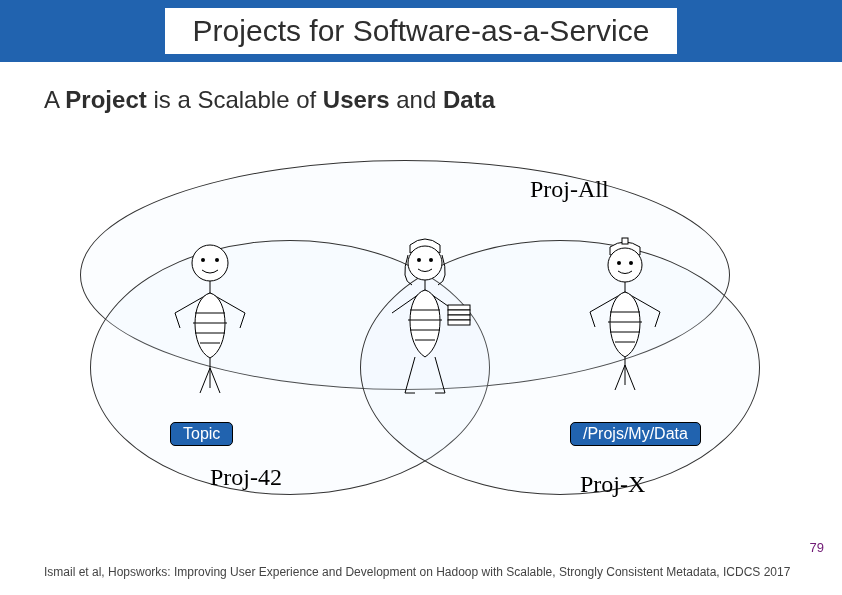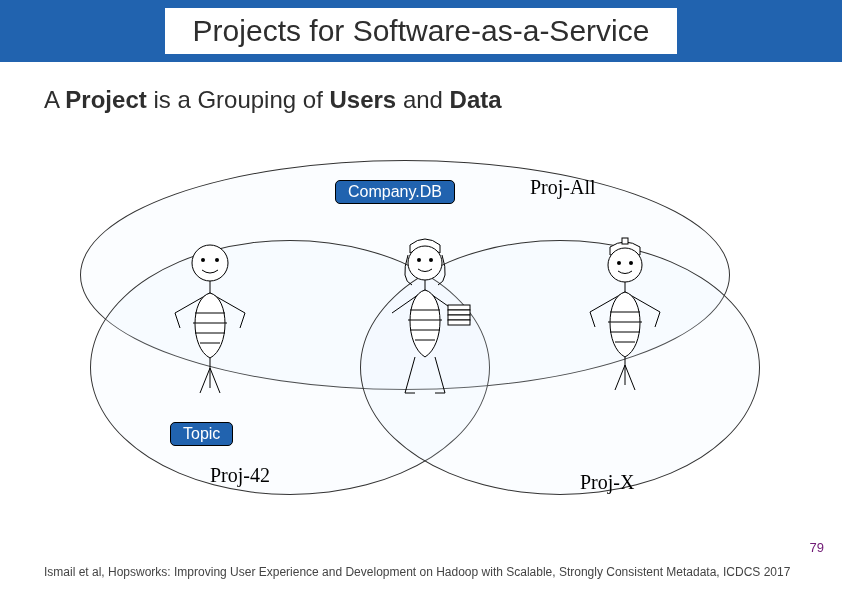--- a/index.html
+++ b/index.html
@@ -67,21 +67,21 @@
   }
   .chip.company { left: 255px; top: 20px; }
   .chip.topic   { left: 90px; top: 262px; }
   .chip.shared  { left: 280px; top: 262px; }
   .chip.projs   { left: 490px; top: 262px; }
 
   
   .proj-label {
     position: absolute;
     font-family: Georgia, 'Times New Roman', serif;
-    font-size: 20px;
+    font-size: 24px;
     color: #000;
   }
   .proj-all { left: 450px; top: 16px; }
   .proj-42  { left: 130px; top: 304px; }
   .proj-x   { left: 500px; top: 311px; }
 
   
   .figure {
     position: absolute;
     width: 110px;
@@ -108,30 +108,30 @@
   }
 </style>
 </head>
 <body>
 
 <div class="title-bar">
   <div class="title-inner">Projects for Software-as-a-Service</div>
 </div>
 
 <div class="subtitle">
-  <span>A </span><b>Project</b><span> is a Grouping of </span><b>Users</b><span> and </span><b>Data</b>
+  <span>A </span><b>Project</b><span> is a Scalable of </span><b>Users</b><span> and </span><b>Data</b>
 </div>
 
 <div class="diagram">
   <div class="oval oval-all"></div>
   <div class="oval oval-42"></div>
   <div class="oval oval-x"></div>
 
-  <div class="chip company">Company.DB</div>
   <div class="chip topic">Topic</div>
+  <div class="chip projs">/Projs/My/Data</div>
 
   <div class="proj-label proj-all">Proj-All</div>
   <div class="proj-label proj-42">Proj-42</div>
   <div class="proj-label proj-x">Proj-X</div>
 
   <div class="figure fig1">
     <svg width="110" height="160" viewBox="0 0 110 160">
       <circle cx="55" cy="25" r="18" fill="#fff" stroke="#000"></circle>
       <circle cx="48" cy="22" r="2" fill="#000"></circle>
         <circle cx="62" cy="22" r="2" fill="#000"></circle>

